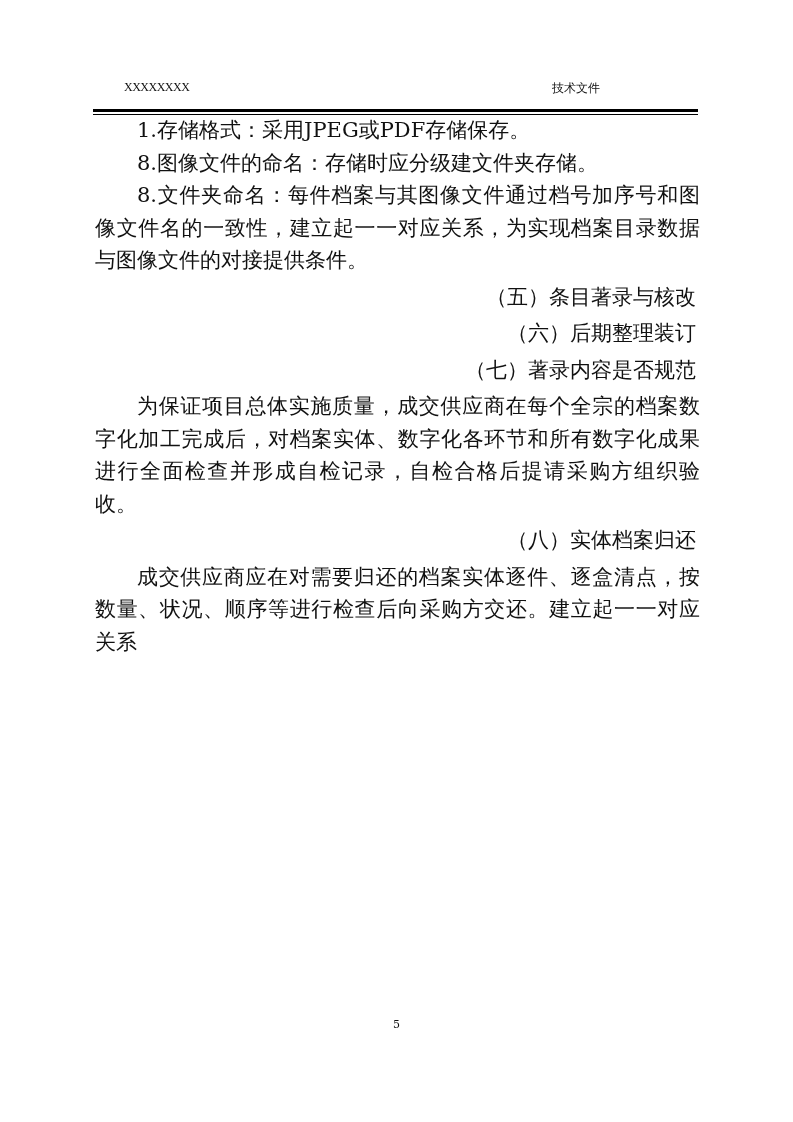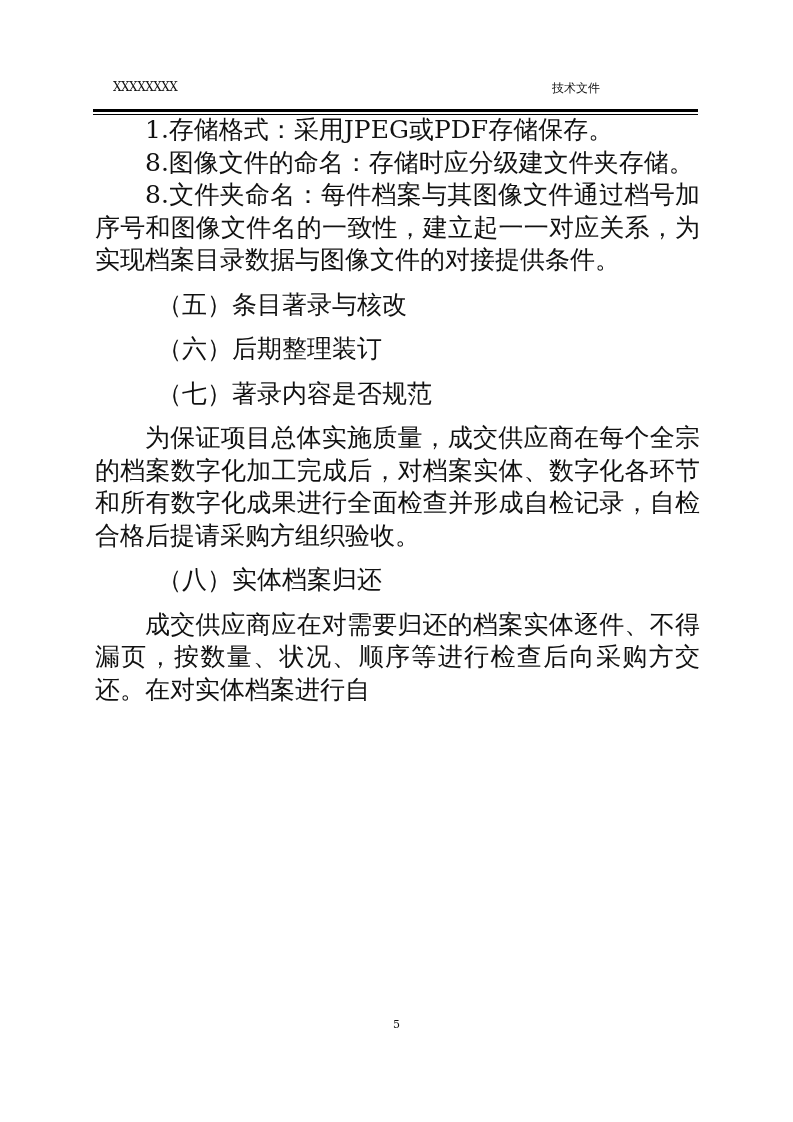--- a/index.html
+++ b/index.html
@@ -1,24 +1,24 @@
 <!DOCTYPE html>
 <html><head>
 <meta charset="utf-8">
 <style>
   html, body { margin: 0; padding: 0; background: #ffffff; }
   body { width: 793px; height: 1122px; position: relative; overflow: hidden; font-family: "DejaVu Serif", "Liberation Serif", serif; color: #111; }
   .header { position: absolute; left: 108px; top: 80px; width: 590px; height: 20px; font-size: 12px; }
-  .header .left { position: absolute; left: 5px; top: 0; letter-spacing: -0.5px; }
+  .header .left { position: absolute; left: 16px; top: 0; letter-spacing: -0.5px; font-family: Liberation Serif, serif; }
   .header .right { position: absolute; left: 420px; top: 0; margin-left: 24px; }
   .rule-thick { position: absolute; left: 93px; top: 109px; width: 605px; height: 3px; background: #000; }
   .rule-thin { position: absolute; left: 93px; top: 114px; width: 605px; height: 1px; background: #000; }
-  .body { position: absolute; left: 95px; top: 114px; width: 605px; font-size: 25px; line-height: 32.5px; }
+  .body { position: absolute; left: 95px; top: 114px; width: 605px; font-size: 21px; line-height: 32.5px; }
   .p { margin: 0; text-indent: 2em; text-align: justify; text-align-last: left; }
-  .h { margin: 12px; text-indent: 2em; }
+  .h { margin: 4px; text-indent: 2em; text-align: right; }
   .footer { position: absolute; left: 0; width: 793px; top: 1018px; text-align: center; font-size: 11px; }
 </style>
 </head>
 <body>
 
 <div class="header">
   <span class="left">XXXXXXXX</span>
   <span class="right">技术文件</span>
 </div>
 <div class="rule-thick"></div>
@@ -26,16 +26,16 @@
 
 <div class="body">
   <p class="p">1.存储格式：采用JPEG或PDF存储保存。</p>
   <p class="p">8.图像文件的命名：存储时应分级建文件夹存储。</p>
   <p class="p">8.文件夹命名：每件档案与其图像文件通过档号加序号和图像文件名的一致性，建立起一一对应关系，为实现档案目录数据与图像文件的对接提供条件。</p>
   <p class="h">（五）条目著录与核改</p>
   <p class="h">（六）后期整理装订</p>
   <p class="h">（七）著录内容是否规范</p>
   <p class="p">为保证项目总体实施质量，成交供应商在每个全宗的档案数字化加工完成后，对档案实体、数字化各环节和所有数字化成果进行全面检查并形成自检记录，自检合格后提请采购方组织验收。</p>
   <p class="h">（八）实体档案归还</p>
-  <p class="p">成交供应商应在对需要归还的档案实体逐件、不得漏页，按数量、状况、顺序等进行检查后向采购方交还。在对实体档案进行自</p>
+  <p class="p">成交供应商应在对需要归还的档案实体逐件、逐盒清点，按数量、状况、顺序等进行检查后向采购方交还。建立起一一对应关系</p>
 </div>
 
 <div class="footer">5</div>
 
 </body></html>

